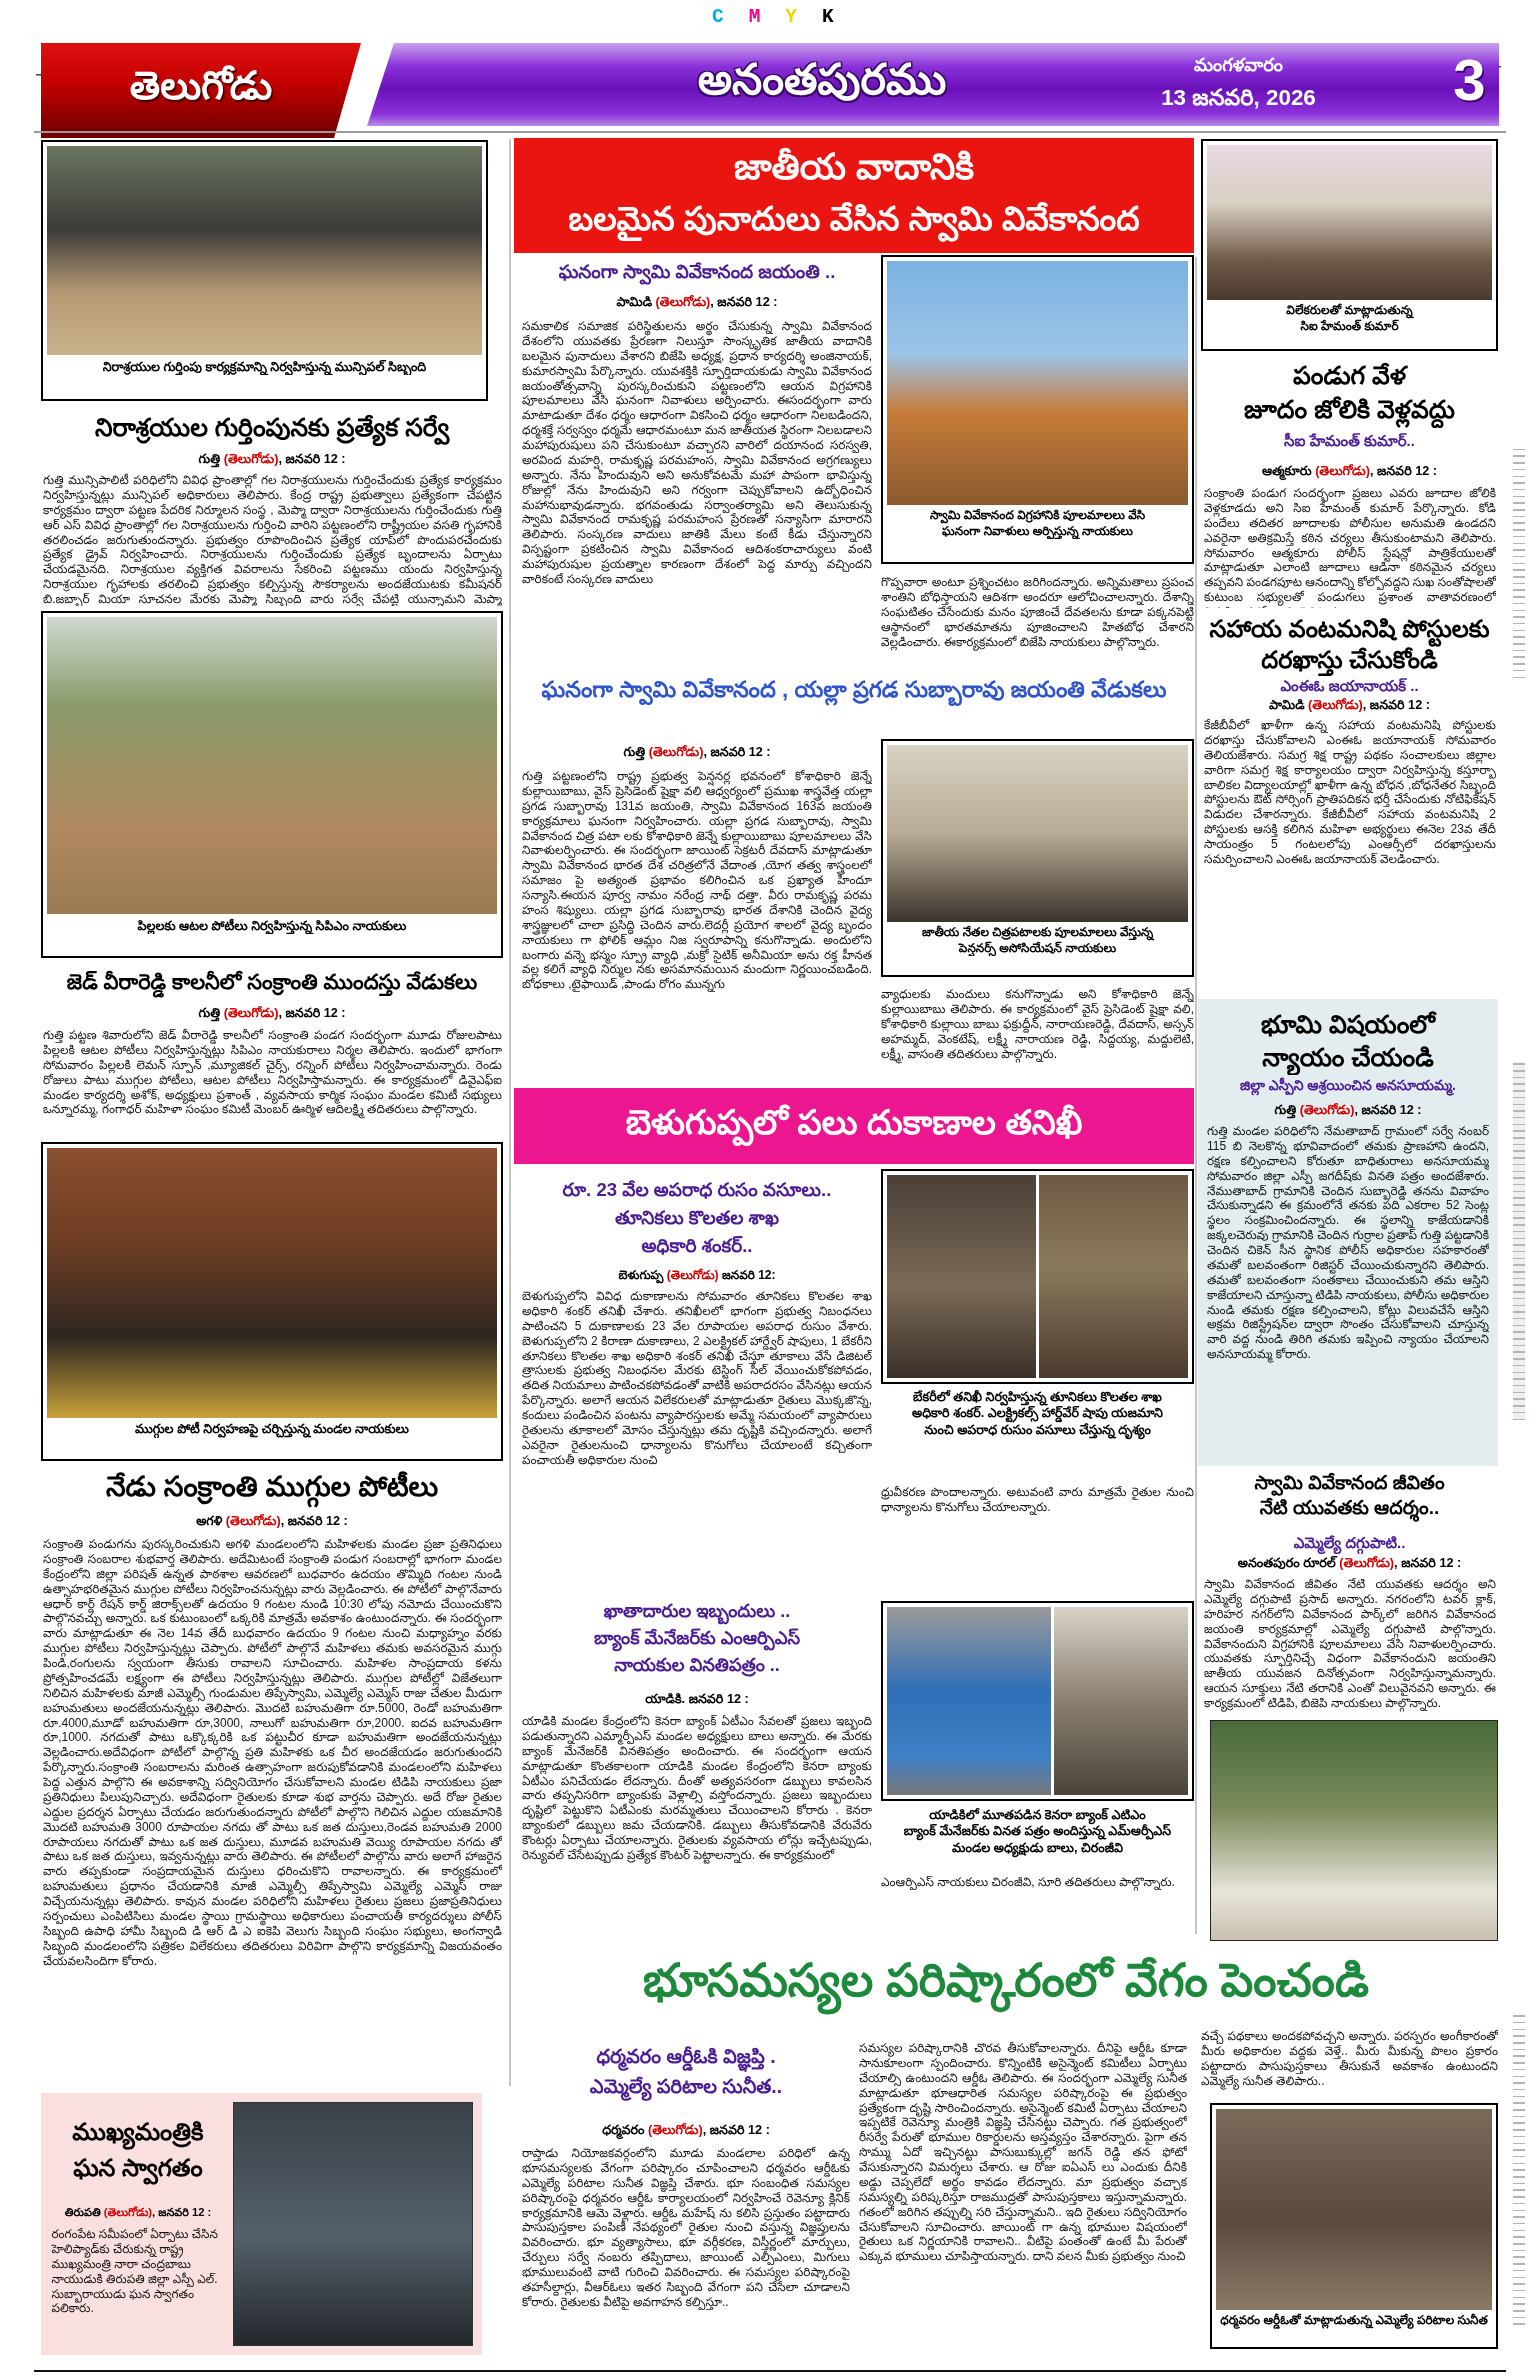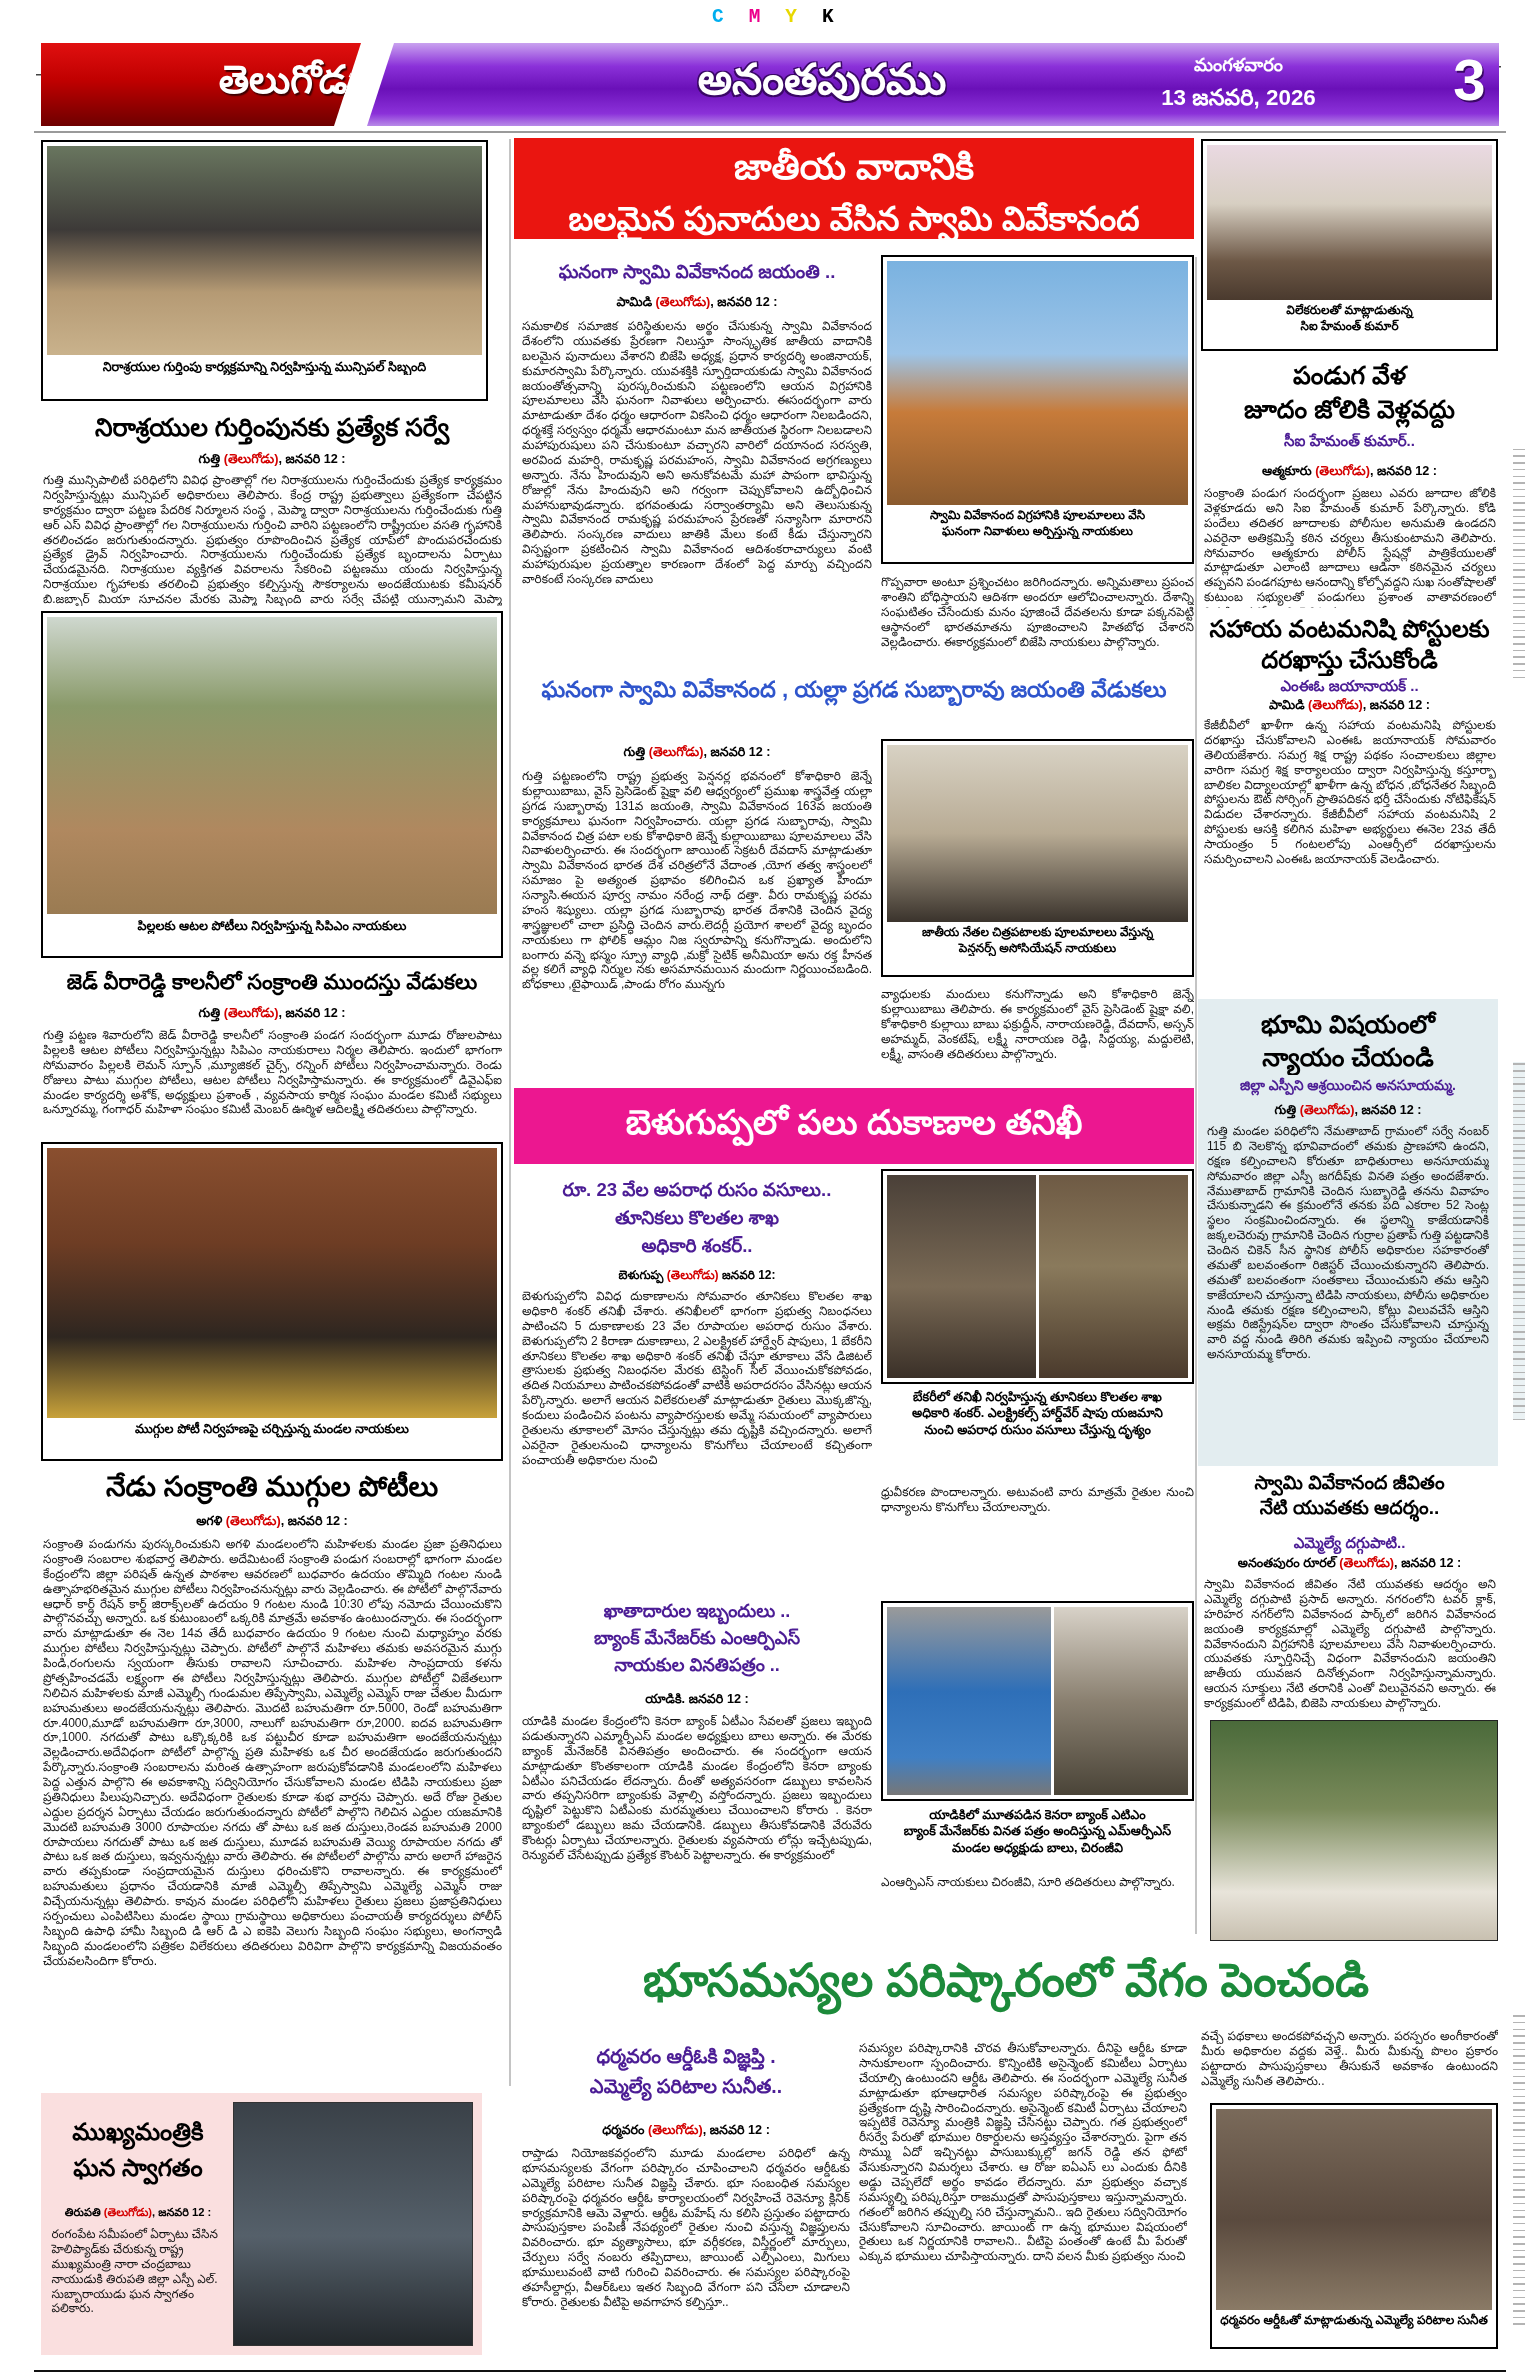--- a/index.html
+++ b/index.html
@@ -15,24 +15,24 @@
   .sub{font-weight:bold;text-align:center;color:#4c1d95;white-space:pre-line;overflow:hidden;}
   .pbox{border:2.2px solid #000;background:#fff;padding:3.7px;}
   .ph{width:100%;}
   .vline{background:#c4c4c4;width:1.5px;}
   .crop{width:42px;height:42px;
     background:linear-gradient(#444,#444) center/100% 1.5px no-repeat,
                linear-gradient(#444,#444) center/1.5px 100% no-repeat;}
   .crop .ring{position:absolute;left:13.4px;top:13.4px;width:12px;height:12px;border:1.5px solid #444;border-radius:50%;background:#fff;}
   .cmyk{display:flex;gap:25px;font-size:19.4px;font-weight:bold;font-family:"Liberation Mono", monospace;}
   .header-band{left:41px;top:43px;width:1459px;height:83px;}
-  .logo-block{position:absolute;left:0;top:0;width:320px;height:83px;
+  .logo-block{position:absolute;left:0;top:0;width:320px;height:95px;
     background:linear-gradient(180deg,#e01010 0%,#c00000 45%,#6e0000 100%);
     clip-path:polygon(0 0,100% 0,calc(100% - 27px) 100%,0 100%);
-    display:flex;align-items:center;justify-content:flex-end;}
+    display:flex;align-items:center;justify-content:center;}
   .logo-text{color:#fff;font-size:39px;font-weight:bold;text-shadow:1.5px 1.5px 1.5px #3a0000;}
   .banner-block{position:absolute;left:326px;top:0;width:1132px;height:83px;
     background:linear-gradient(180deg,#c9a2ef 0%,#8b31d9 28%,#6a10b8 55%,#8b31d9 85%,#b88ae8 100%);
     clip-path:polygon(27px 0,100% 0,100% 100%,0 100%);}
   .edition-title{position:absolute;left:194px;top:12px;width:522px;text-align:center;color:#fff;
     font-size:43px;font-weight:bold;white-space:nowrap;
     text-shadow:1.5px 1.5px 0 #3a0866,-1.5px -1.5px 0 #3a0866,1.5px -1.5px 0 #3a0866,-1.5px 1.5px 0 #3a0866;}
   .date-block{position:absolute;left:745px;top:12px;width:253px;text-align:center;color:#fff;font-weight:bold;}
   .date-day{font-size:18px;}
   .date-date{font-size:22.4px;margin-top:4.5px;}
@@ -133,21 +133,21 @@
     <div class="abs hl wrap" style="left:10.4px;top:21px;width:173px;font-size:24px;line-height:1.5;">ముఖ్యమంత్రికి
 ఘన స్వాగతం</div>
     <div class="abs dl" style="left:4.5px;top:113px;width:185px;font-size:11.2px;">
       <span>తిరుపతి</span>
       <span class="paper">(తెలుగోడు)</span><span>, జనవరి 12 :</span>
     </div>
     <div class="abs bt" style="left:10.4px;top:134px;width:173px;height:118px;text-align:left;">రంగంపేట సమీపంలో ఏర్పాటు చేసిన హెలిప్యాడ్‌కు చేరుకున్న రాష్ట్ర ముఖ్యమంత్రి నారా చంద్రబాబు నాయుడుకి తిరుపతి జిల్లా ఎస్పీ ఎల్. సుబ్బారాయుడు ఘన స్వాగతం పలికారు.</div>
     <div class="abs ph-helipad" style="left:192px;top:9px;width:240px;height:244px;border:1.5px solid #333;"></div>
   </div>
 
-  <div class="abs banner-red" style="left:514px;top:138px;width:680px;height:101px;">
+  <div class="abs banner-red" style="left:514px;top:138px;width:680px;height:115px;">
     <div class="hl" style="color:#fff;font-size:36px;margin-top:7.5px;">జాతీయ వాదానికి</div>
     <div class="hl" style="color:#fff;font-size:33px;margin-top:4.5px;">బలమైన పునాదులు వేసిన స్వామి వివేకానంద</div>
   </div>
   <div class="abs sub" style="left:522px;top:261px;width:350px;font-size:18.6px;">ఘనంగా స్వామి వివేకానంద జయంతి ..</div>
   <div class="abs dl" style="left:522px;top:295px;width:350px;">
     <span>పామిడి</span>
     <span class="paper">(తెలుగోడు)</span><span>, జనవరి 12 :</span>
   </div>
   <div class="abs bt" style="left:522px;top:319px;width:350px;height:349px;">సమకాలిక సమాజిక పరిస్థితులను అర్థం చేసుకున్న స్వామి వివేకానంద దేశంలోని యువతకు ప్రేరణగా నిలుస్తూ సాంస్కృతిక జాతీయ వాదానికి బలమైన పునాదులు వేశారని బిజేపి అధ్యక్ష, ప్రధాన కార్యదర్శి అంజినాయక్, కుమారస్వామి పేర్కొన్నారు. యువశక్తికి స్ఫూర్తిదాయకుడు స్వామి వివేకానంద జయంతోత్సవాన్ని పురస్కరించుకుని పట్టణంలోని ఆయన విగ్రహానికి పూలమాలలు వేసి ఘనంగా నివాళులు అర్పించారు. ఈసందర్భంగా వారు మాటాడుతూ దేశం ధర్మం ఆధారంగా వికసించి ధర్మం ఆధారంగా నిలబడిందని, ధర్మశక్తే సర్వస్వం ధర్మమే ఆధారమంటూ మన జాతీయత స్థిరంగా నిలబడాలని మహాపురుషులు పని చేసుకుంటూ వచ్చారని వారిలో దయానంద సరస్వతి, అరవింద మహర్షి, రామకృష్ణ పరమహంస, స్వామి వివేకానంద అగ్రగణ్యులు అన్నారు. నేను హిందువుని అని అనుకోవటమే మహా పాపంగా భావిస్తున్న రోజుల్లో నేను హిందువుని అని గర్వంగా చెప్పుకోవాలని ఉద్బోధించిన మహానుభావుడన్నారు. భగవంతుడు సర్వాంతర్యామి అని తెలుసుకున్న స్వామి వివేకానంద రామకృష్ణ పరమహంస ప్రేరణతో సన్యాసిగా మారారని తెలిపారు. సంస్కరణ వాదులు జాతికి మేలు కంటే కీడు చేస్తున్నారని విస్పష్టంగా ప్రకటించిన స్వామి వివేకానంద ఆదిశంకరాచార్యులు వంటి మహాపురుషుల ప్రయత్నాల కారణంగా దేశంలో పెద్ద మార్పు వచ్చిందని వారికంటే సంస్కరణ వాదులు</div>
   <div class="abs pbox" style="left:881px;top:255px;width:313px;height:309px;">

